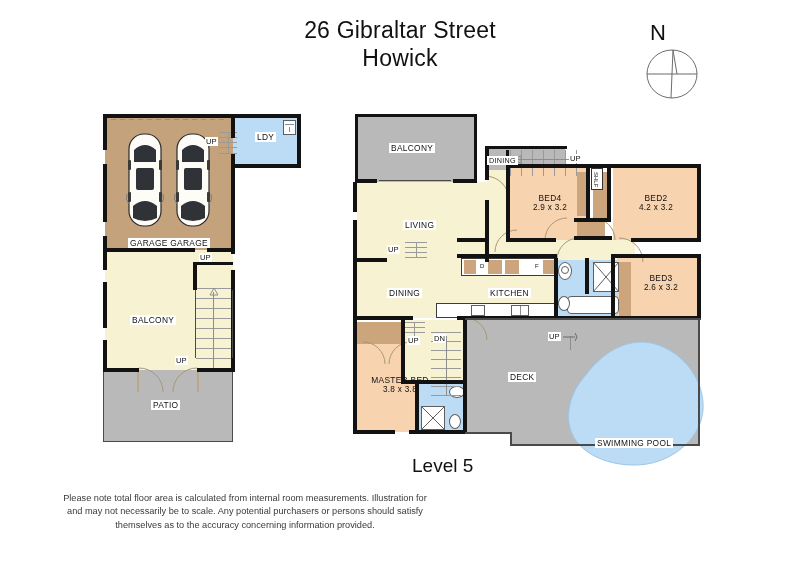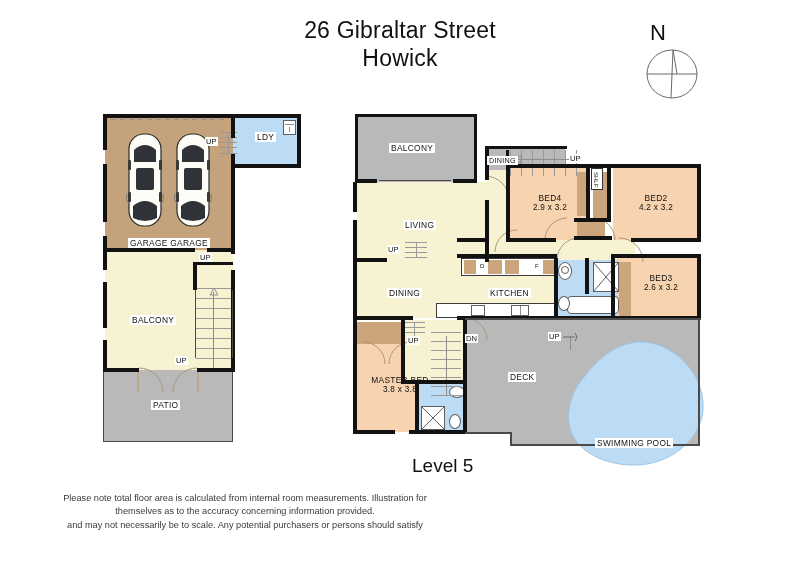--- a/index.html
+++ b/index.html
@@ -434,25 +434,25 @@
       <b>MASTER BED</b>
       <span class="d">3.8 x 3.8</span>
     </div>
     <div class="lbl-box" style="left:163px;top:262px;">DECK</div>
     <div class="lbl-box" style="left:250px;top:328px;">SWIMMING POOL</div>
     <div class="lbl tiny" style="left:248px;top:62px;writing-mode:vertical-rl;">SHLF</div>
 
     <div class="upmark" style="left:224px;top:44px;">UP</div>
     <div class="upmark" style="left:42px;top:135px;">UP</div>
     <div class="upmark" style="left:62px;top:226px;">UP</div>
-    <div class="upmark" style="left:88px;top:224px;margin-left:32px;">DN</div>
+    <div class="upmark" style="left:88px;top:224px;">DN</div>
     <div class="upmark" style="left:203px;top:222px;">UP</div>
   </div>
 
   <div class="floor-caption" id="cap-level">Level 5</div>
 
   <div class="disclaimer">
     <div>Please note total floor area is calculated from internal room measurements.  Illustration for</div>
+    <div>and may not necessarily be to scale.  Any potential purchasers or persons should satisfy</div>
     <div>themselves as to the accuracy concerning information provided.</div>
-    <div>and may not necessarily be to scale.  Any potential purchasers or persons should satisfy</div>
   </div>
 
 </div>
 
 </body></html>

